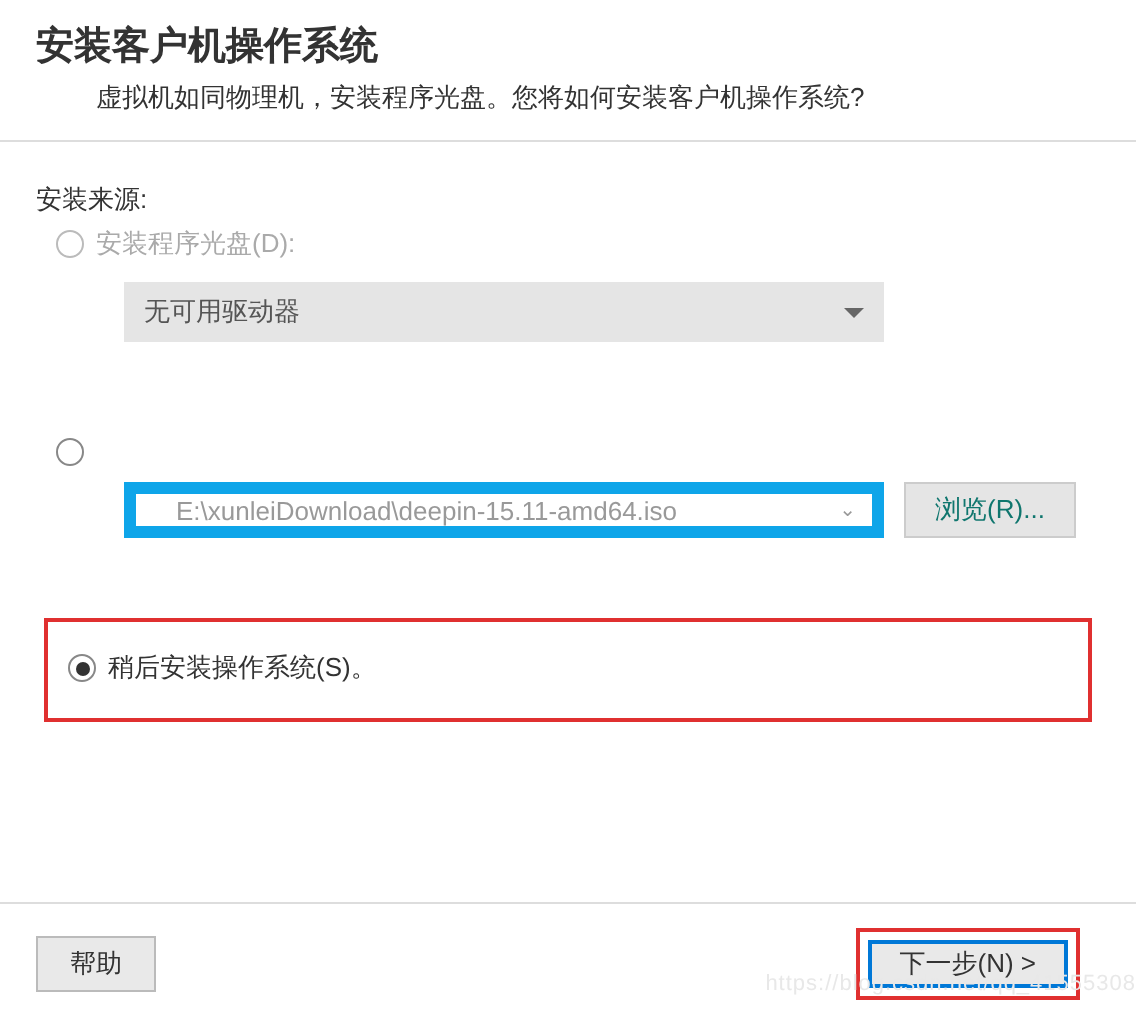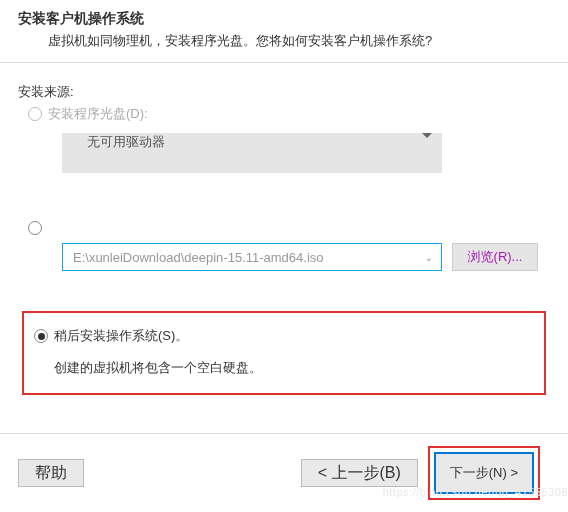--- a/index.html
+++ b/index.html
@@ -11,21 +11,21 @@
     background: #fff;
     color: #333;
     position: relative;
     overflow: hidden;
   }
   .header {
     padding: 10px 18px 12px 18px;
   }
   .title {
     font-weight: bold;
-    font-size: 14px;
+    font-size: 19px;
     margin-bottom: 4px;
   }
   .subtitle {
     font-size: 13px;
     margin-left: 30px;
     color: #333;
   }
   .divider {
     border-top: 1px solid #ddd;
     margin: 0;
@@ -54,65 +54,66 @@
   .radio.selected::after {
     content: '';
     width: 7px; height: 7px;
     background: #333;
     border-radius: 50%;
   }
   .option-label { color: #333; }
   .option-label.disabled { color: #aaa; }
   .select-control {
     margin: 10px 18px 0 44px;
-    height: 40px;
+    height: 30px;
     background: #e5e5e5;
     display: flex;
-    padding: 0 25px;
+    align-items: center;
+    padding: 0 10px;
     color: #555;
     position: relative;
     width: 380px;
   }
   .select-arrow {
     position: absolute;
     right: 10px;
     width: 0; height: 0;
     border-left: 5px solid transparent;
     border-right: 5px solid transparent;
     border-top: 5px solid #666;
   }
   .iso-row {
     display: flex;
     align-items: center;
     margin: 8px 0 0 44px;
     gap: 10px;
   }
   .text-input {
     height: 28px;
-    border: 1px solid #0ea5e9;
+    border: 6px solid #0ea5e9;
     background: #fff;
-    padding: 0 10px;
+    padding: 0 20px;
     color: #999;
     display: flex;
     align-items: center;
     width: 380px;
     position: relative;
   }
   .text-input .dropdown-arrow {
     position: absolute;
     right: 8px;
     color: #999;
     font-size: 10px;
   }
   .browse-btn {
     height: 28px;
     width: 86px;
     background: #e5e5e5;
     border: 1px solid #ccc;
-    color: #a21caf;
+    color: #0f766e;
     display: flex;
     align-items: center; justify-content: center;
   }
   .red-box {
     border: 2px solid #e03030;
     padding: 14px 24px 16px 10px;
     margin: 40px 4px 0 4px;
   }
   .red-box .option { margin-left: 0; }
   .red-box .desc {
@@ -128,33 +129,34 @@
     align-items: center;
   }
   .btn {
     height: 28px;
     padding: 0 16px;
     background: #e9e9e9;
     border: 1px solid #bbb;
     display: flex;
     align-items: center; justify-content: center;
     cursor: pointer;
-    font-size: 16px;
-    color: #333;
+    font-size: 13px;
+    color: #333;
+    font-family: Liberation Serif, serif;
   }
   .footer .spacer { flex: 1; }
   .next-box {
     border: 2px solid #e03030;
     padding: 4px;
     margin: 0 10px;
   }
   .next-btn {
     border: 2px solid #0078d7;
     background: #e9e9e9;
-    height: 42px;
+    height: 24px;
     padding: 0 14px;
     display: flex;
     align-items: center; justify-content: center;
     font-size: 13px;
   }
   .watermark {
     position: absolute;
     right: 0; bottom: 14px;
     color: #e8e8e8;
     font-size: 11px;
@@ -194,26 +196,24 @@
       <span class="dropdown-arrow">⌄</span>
     </div>
     <div class="browse-btn">浏览(R)...</div>
   </div>
 
   <div class="red-box">
     <div class="option">
       <span class="radio selected"></span>
       <span class="option-label">稍后安装操作系统(S)。</span>
     </div>
-    <div class="desc">创建的虚拟机将包含一个空白硬盘。</div>
   </div>
 </div>
 
 <div class="footer">
   <div class="btn">帮助</div>
   <div class="spacer"></div>
-  <div class="btn">&lt; 上一步(B)</div>
   <div class="next-box">
     <div class="next-btn">下一步(N) &gt;</div>
   </div>
 </div>
 
 <div class="watermark">https://blog.csdn.net/qq_41555308</div>
 
 </body></html>

